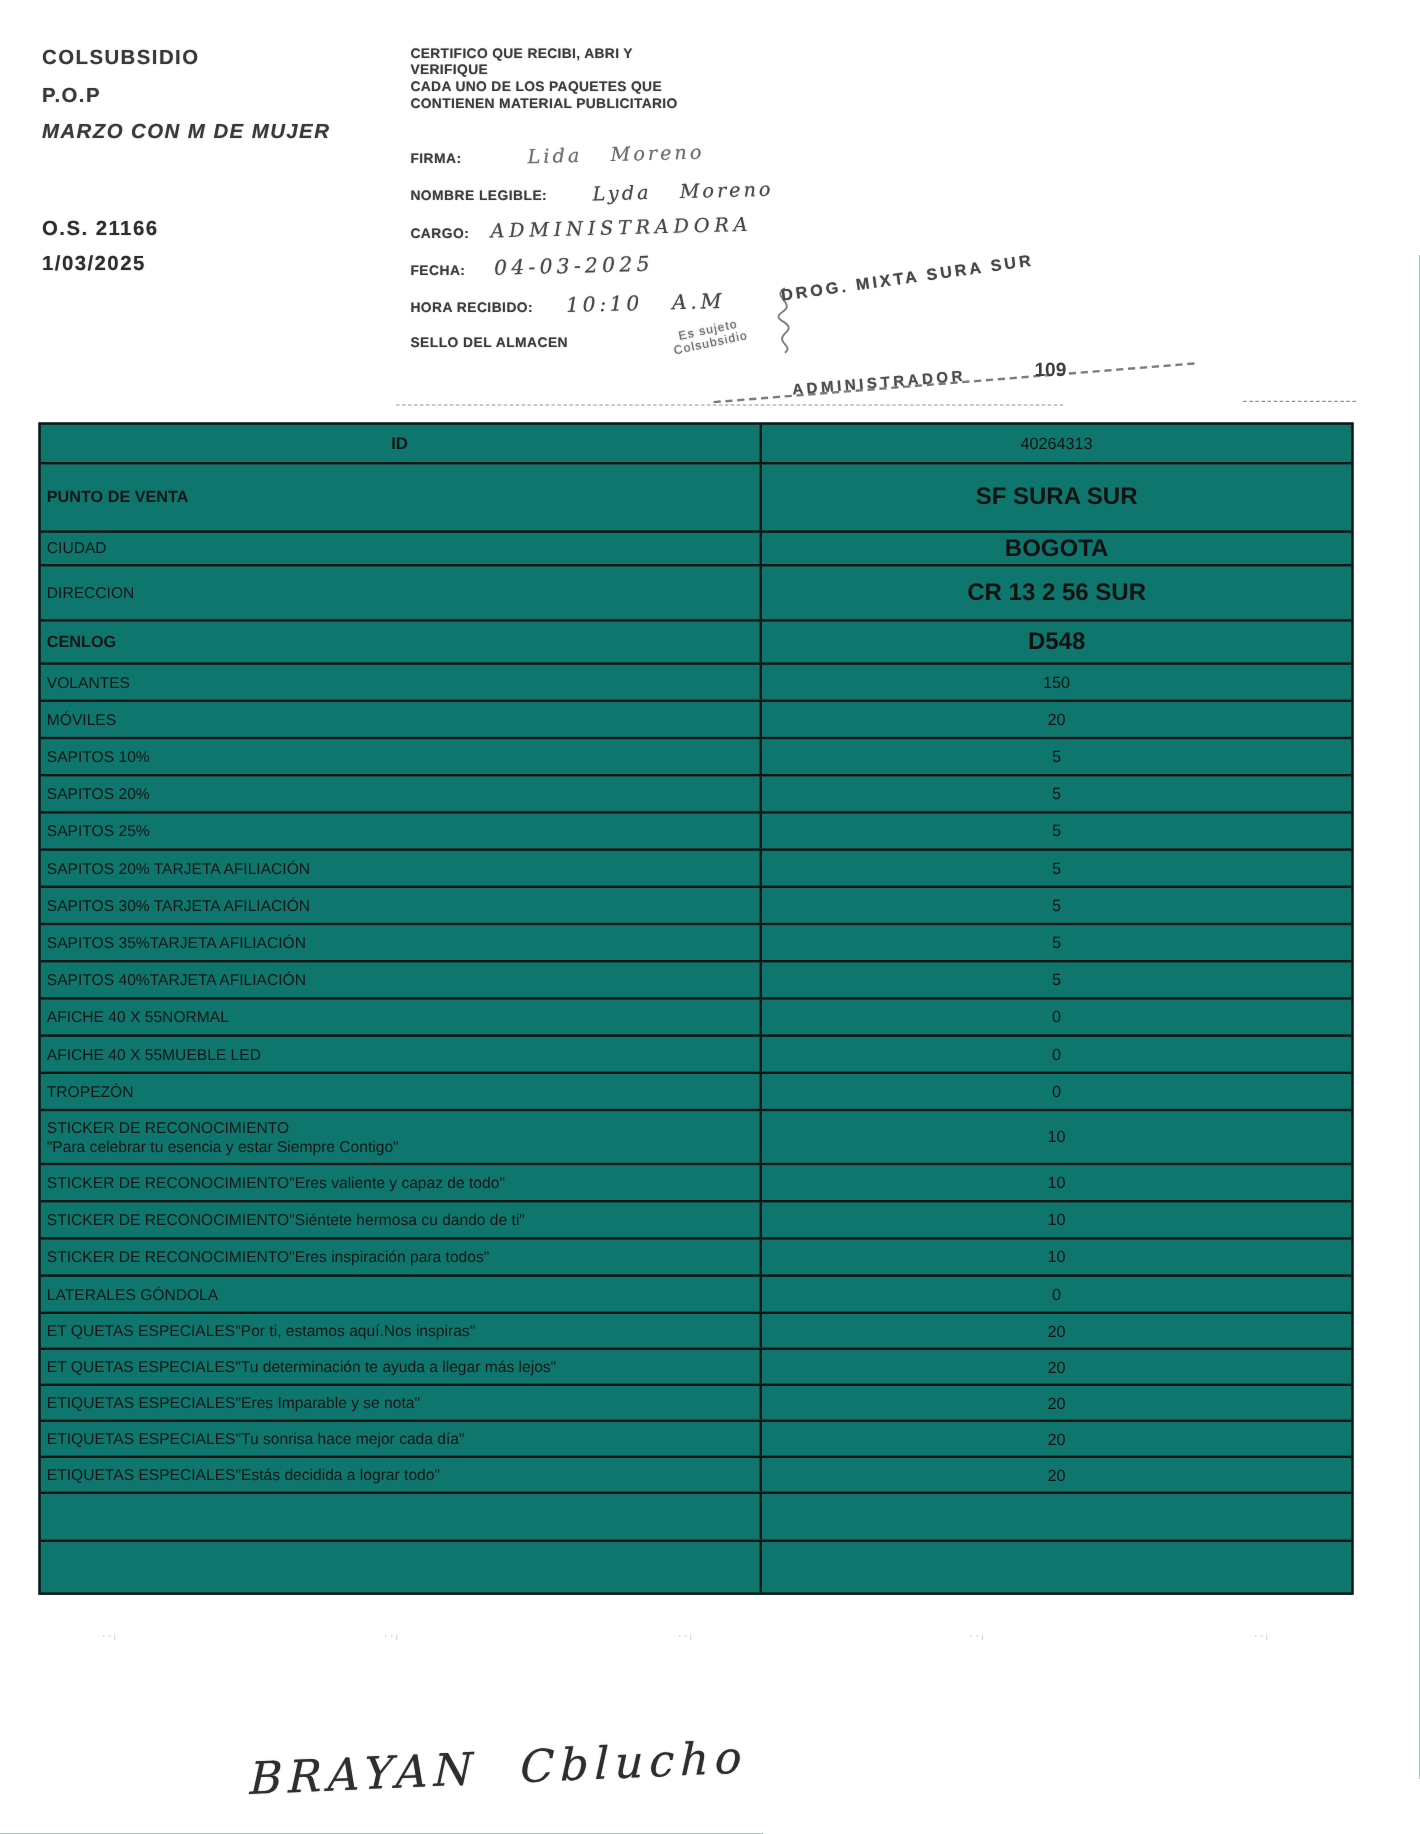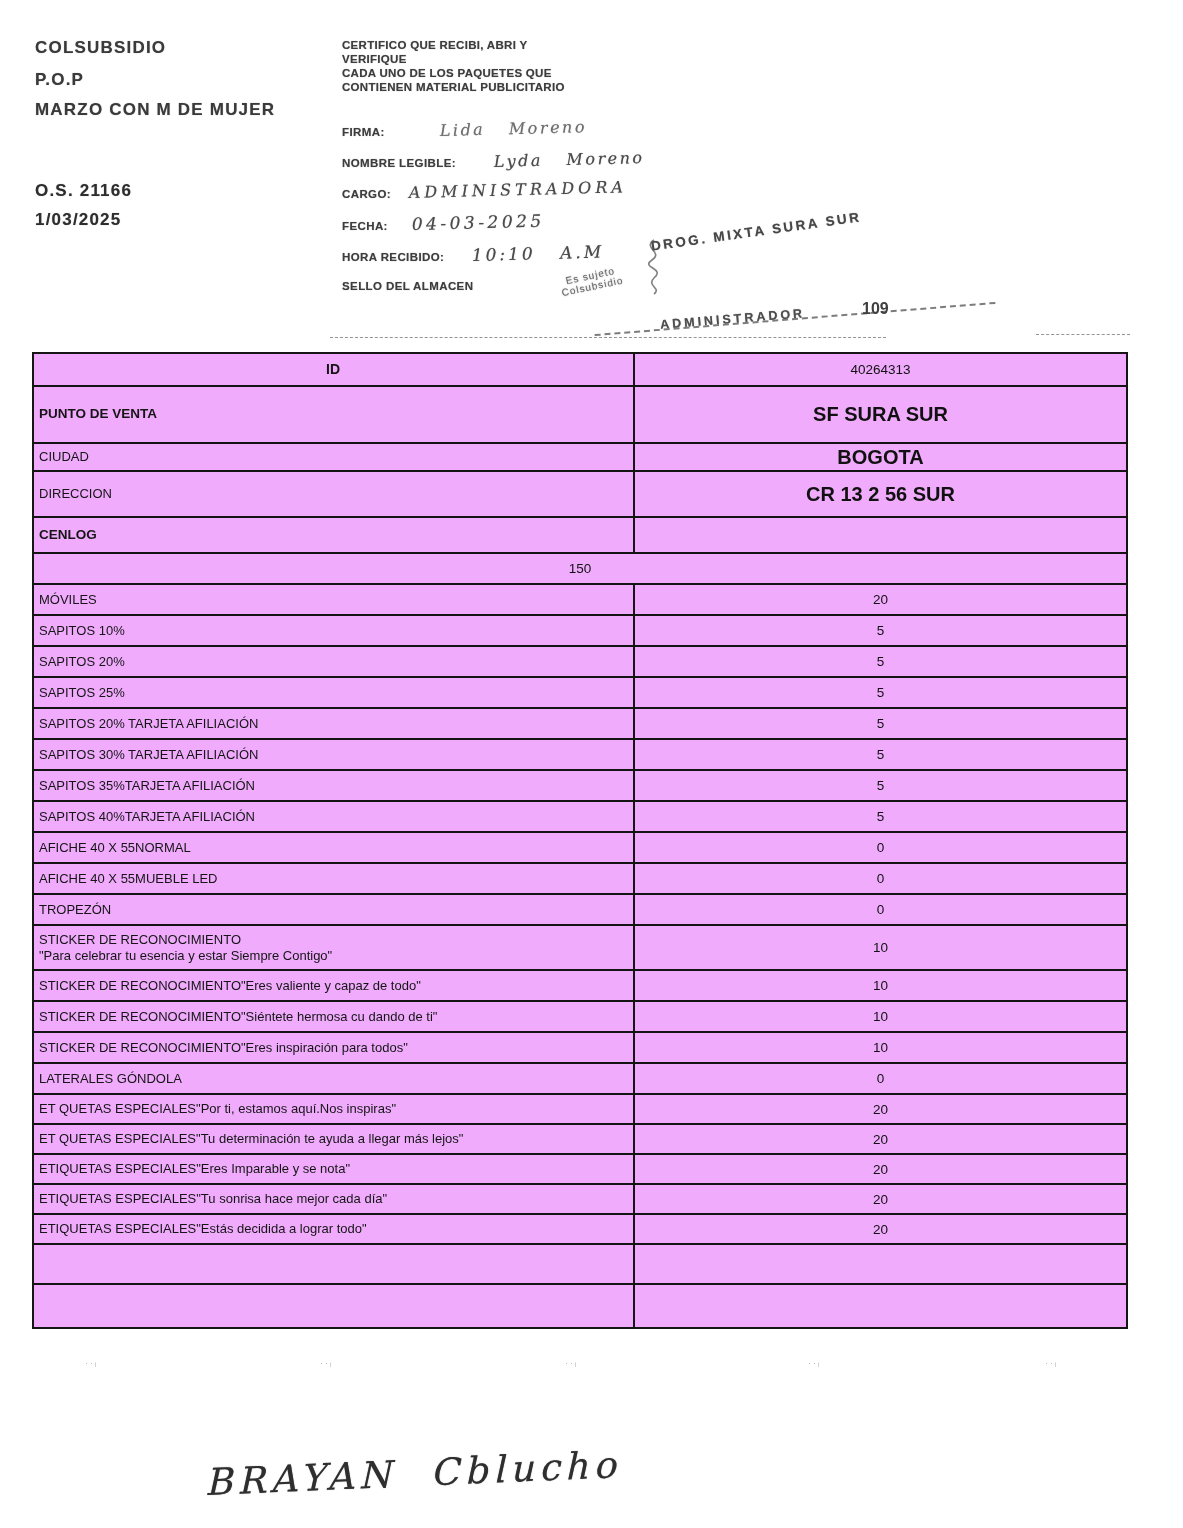--- a/index.html
+++ b/index.html
@@ -12,21 +12,21 @@
     position: relative;
     overflow: hidden;
   }
   .page { position: absolute; inset: 0; }
 
   
   .hdr-line { position: absolute; left: 35px; font-weight: bold; font-size: 17px;
               letter-spacing: 1.2px; color: #3a3a3a; text-shadow: 0 0 1px #9a9a9a; }
   .hdr-brand    { top: 38px; }
   .hdr-pop      { top: 70px; }
-  .hdr-campaign { top: 100px; }
+  .hdr-campaign { top: 100px; font-style: italic; }
   .hdr-os       { top: 181px; color: #2e2e2e; }
   .hdr-date     { top: 210px; color: #2e2e2e; }
 
   
   .cert-block {
     position: absolute; left: 342px; top: 38px; width: 320px;
     font-size: 11.5px; font-weight: bold; line-height: 14px;
     letter-spacing: 0.3px; color: #3d3d3d; white-space: pre-line;
     text-shadow: 0 0 1px #999;
   }
@@ -73,21 +73,21 @@
                font-weight: bold; color: #3f3f3f; }
   .hdr-rule-1 { position: absolute; left: 330px; top: 337px; width: 556px;
                 border-top: 1.5px dashed #666; opacity: .7; }
   .hdr-rule-2 { position: absolute; left: 1036px; top: 334px; width: 94px;
                 border-top: 1.5px dashed #666; opacity: .7; }
 
   
   .doc-table {
     position: absolute; left: 32px; top: 352px; width: 1096px;
     border: 2.5px solid #161616;
-    background: #f0abfc;
+    background: #0f766e;
   }
   .t-row { display: flex; height: 31px; border-bottom: 2px solid #141414; }
   .t-row:last-child { border-bottom: none; }
   .t-label {
     width: 601px; border-right: 2px solid #161616;
     display: flex; align-items: center;
     padding: 1px 6px 1px 5px;
     font-size: 13px; line-height: 1.22; color: #151515;
     white-space: pre-line;
   }
@@ -173,22 +173,24 @@
         <div class="t-row">
           <div class="t-label">CIUDAD</div>
           <div class="t-value">BOGOTA</div>
         </div>
         <div class="t-row">
           <div class="t-label">DIRECCION</div>
           <div class="t-value">CR 13 2 56 SUR</div>
         </div>
         <div class="t-row">
           <div class="t-label">CENLOG</div>
-        </div>
-        <div class="t-row">
+          <div class="t-value">D548</div>
+        </div>
+        <div class="t-row">
+          <div class="t-label">VOLANTES</div>
           <div class="t-value">150</div>
         </div>
         <div class="t-row">
           <div class="t-label">MÓVILES</div>
           <div class="t-value">20</div>
         </div>
         <div class="t-row">
           <div class="t-label">SAPITOS 10%</div>
           <div class="t-value">5</div>
         </div>

